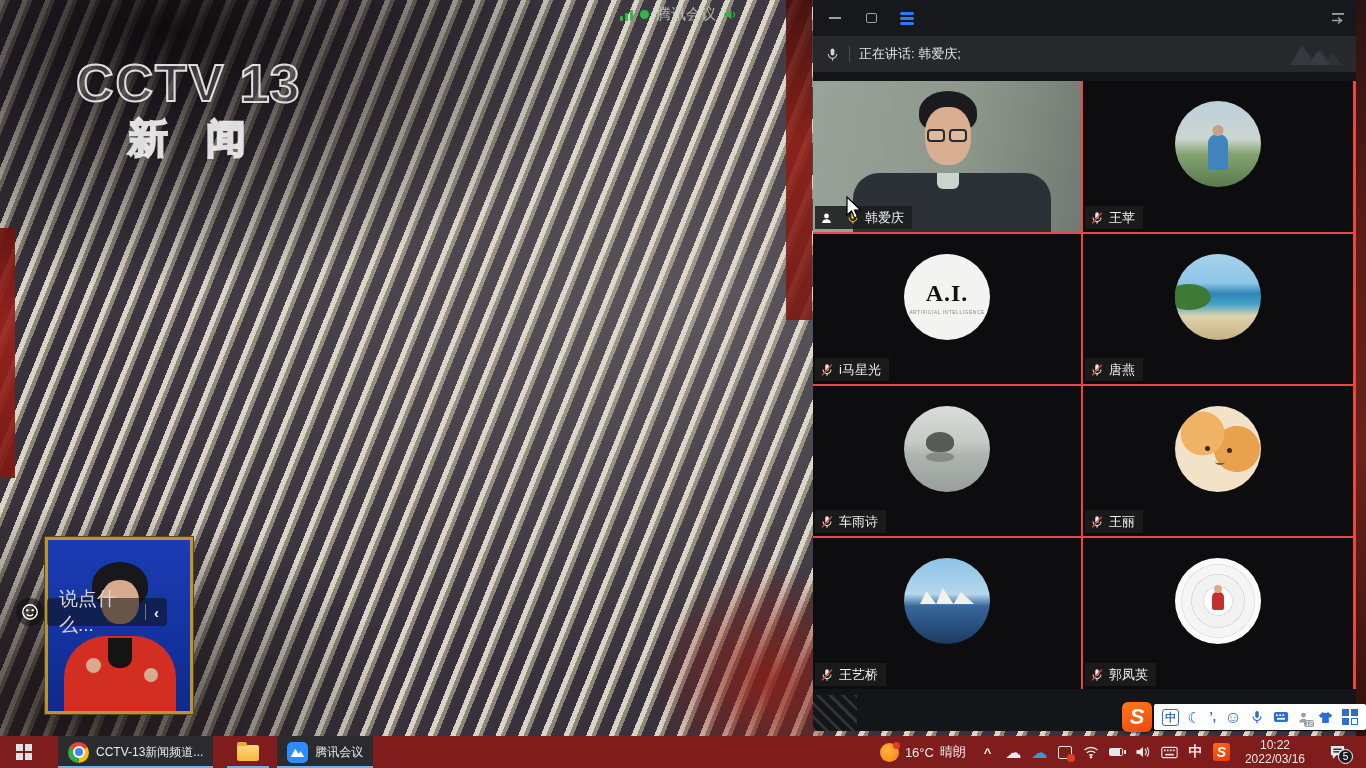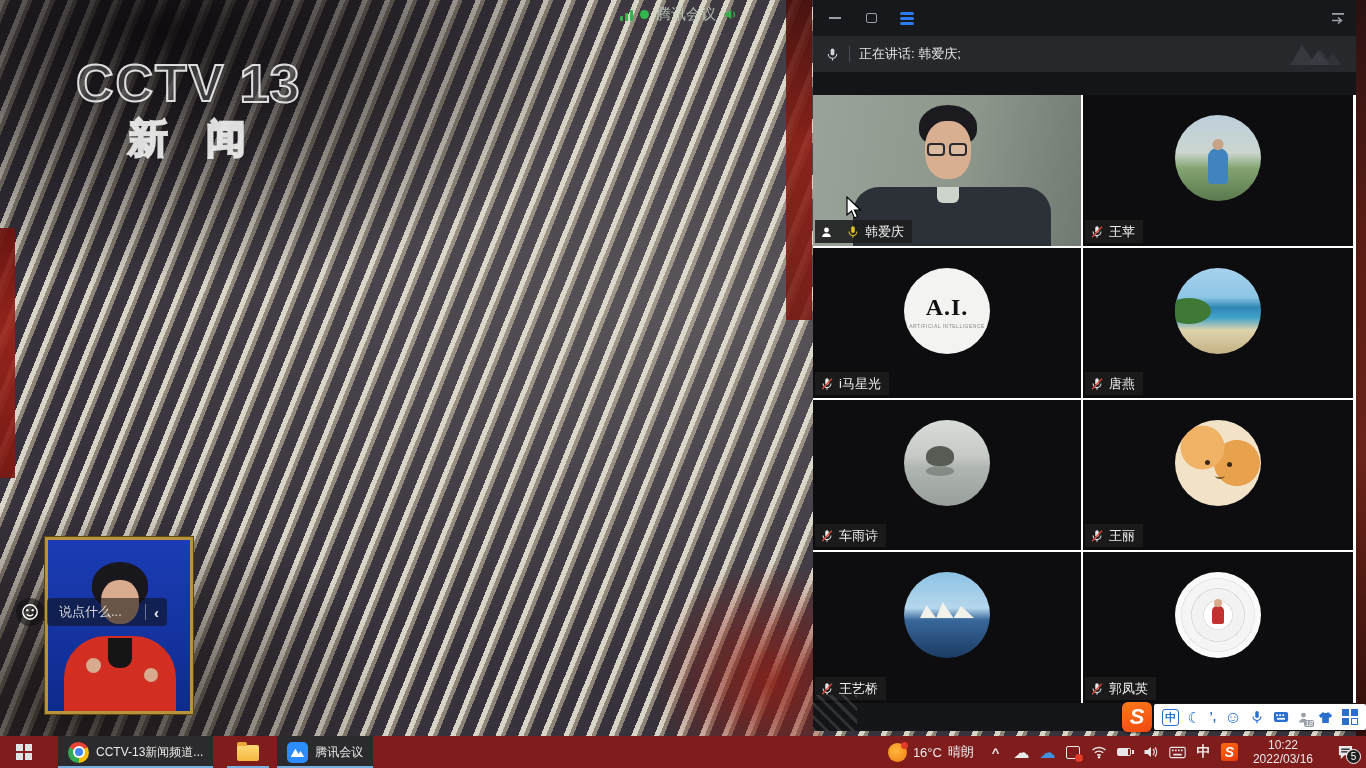--- a/index.html
+++ b/index.html
@@ -48,42 +48,42 @@
   .w-shirt { position:absolute; left:60px; top:98px; width:24px; height:30px; background:#151515; border-radius:0 0 10px 10px; }
   .w-hand1 { position:absolute; left:38px; top:118px; width:15px; height:15px; background:#d8ab8e; border-radius:50%; }
   .w-hand2 { position:absolute; left:96px; top:128px; width:14px; height:14px; background:#d8ab8e; border-radius:50%; }
 
   
   .chat-overlay { position:absolute; left:16px; top:598px; display:flex; align-items:center; gap:3px; z-index:5; }
   .emoji-btn { width:28px; height:28px; border-radius:50%; background:rgba(15,15,15,.55);
     display:flex; align-items:center; justify-content:center; }
   .chat-pill { display:flex; align-items:center; height:28px; background:rgba(15,15,15,.55);
     border-radius:4px; padding:0 8px 0 12px; }
-  .chat-pill .ph { color:#d8d8d8; font-size:13px; width:78px; }
+  .chat-pill .ph { color:#d8d8d8; font-size:19px; width:78px; }
   .chat-pill .div { width:1px; height:16px; background:#777; margin:0 8px; }
   .chat-pill .col { color:#eee; font-size:15px; font-weight:bold; }
 
   
   .meeting-window { position:absolute; left:813px; top:0; width:543px; height:731px; background:#141518; z-index:10; }
   .mtitlebar { position:absolute; left:0; top:0; width:100%; height:36px; background:#17181b;
     display:flex; align-items:center; padding-left:14px; gap:20px; }
   .tbtn { width:16px; height:16px; display:flex; align-items:center; justify-content:center; }
   .ic-min { width:12px; height:2px; background:#9aa0a6; }
   .ic-max { width:11px; height:10px; border:1.6px solid #9aa0a6; border-radius:2px; }
   .ic-layout { display:flex; flex-direction:column; gap:2px; }
   .ic-layout i { display:block; width:14px; height:3px; border-radius:1.5px; background:#2d7bf4; }
   .exit-btn { position:absolute; right:10px; top:10px; }
 
   .speakbar { position:absolute; left:0; top:36px; width:100%; height:36px; background:#26282c;
     display:flex; align-items:center; padding:0 12px; gap:9px; }
   .speakbar .div { width:1px; height:16px; background:#4a4d52; }
   .speakbar .txt { color:#e4e4e4; font-size:13px; }
   .speak-logo { position:absolute; right:12px; top:3px; opacity:.55; }
 
-  .vgrid { position:absolute; left:0; top:95px; width:543px; height:608px; background:#ffffff; }
+  .vgrid { position:absolute; left:0; top:81px; width:543px; height:608px; background:#ef4444; }
   .tile { position:absolute; background:#0d0d0f; overflow:hidden; }
   .t0 { left:0;   top:0;   width:268px; height:151px; }
   .t1 { left:270px;top:0;  width:270px; height:151px; }
   .t2 { left:0;   top:153px;width:268px; height:150px; }
   .t3 { left:270px;top:153px;width:270px; height:150px; }
   .t4 { left:0;   top:305px;width:268px; height:150px;padding-left:35px; }
   .t5 { left:270px;top:305px;width:270px; height:150px; }
   .t6 { left:0;   top:457px;width:268px; height:151px; }
   .t7 { left:270px;top:457px;width:270px; height:151px; }
 
@@ -159,21 +159,21 @@
   .tapp .uline { position:absolute; left:0; bottom:0; width:100%; height:2px; background:#76b0e0; }
   .tapp .lbl { font-size:12px; color:#eaeaea; white-space:nowrap; }
   .chrome-ic { position:relative; width:21px; height:21px; border-radius:50%;
     background:conic-gradient(from -60deg, #ea4335 0 120deg, #fbbc05 120deg 240deg, #34a853 240deg 360deg); }
   .chrome-ic::before { content:""; position:absolute; left:4.5px; top:4.5px; width:12px; height:12px; border-radius:50%; background:#fff; }
   .chrome-ic::after { content:""; position:absolute; left:6.5px; top:6.5px; width:8px; height:8px; border-radius:50%; background:#4285f4; }
   .folder-ic { position:relative; width:22px; height:16px; background:linear-gradient(180deg,#ffd978,#f4b83f); border-radius:2px; margin-top:2px; }
   .folder-ic::before { content:""; position:absolute; left:0; top:-3px; width:10px; height:4px; background:#e8a93a; border-radius:2px 2px 0 0; }
   .meet-ic { width:21px; height:21px; border-radius:5px; background:#2d8cff; display:flex; align-items:center; justify-content:center; }
 
-  .systray { margin-left:auto; display:flex; align-items:center; gap:9px; padding-right:4px; height:32px; }
+  .systray { margin-left:auto; display:flex; align-items:center; gap:9px; padding-right:12px; height:32px; }
   .weather { display:flex; align-items:center; gap:6px; padding:0 4px; }
   .sun-ic { position:relative; width:19px; height:19px; border-radius:50%; background:radial-gradient(circle at 40% 40%, #ffb63c, #f07d12); }
   .sun-ic::after { content:""; position:absolute; right:-1px; top:-1px; width:7px; height:7px; border-radius:50%; background:#e23c2a; }
   .wtxt { font-size:13px; }
   .trayic { display:flex; align-items:center; justify-content:center; width:17px; height:32px; font-size:14px; color:#eaeaea; }
   .sq-ic { position:relative; width:14px; height:13px; border:1.6px solid #e8e8e8; border-radius:2px; }
   .sq-ic::after { content:""; position:absolute; right:-4px; bottom:-4px; width:8px; height:8px; border-radius:50%; background:#e23c2a; }
   .batt { display:flex; align-items:center; }
   .batt .cell { width:15px; height:8px; border:1.3px solid #e8e8e8; border-radius:1.5px; background:linear-gradient(90deg,#e8e8e8 0 80%, transparent 80%); }
   .batt .tip { width:2px; height:4px; background:#e8e8e8; margin-left:1px; }

